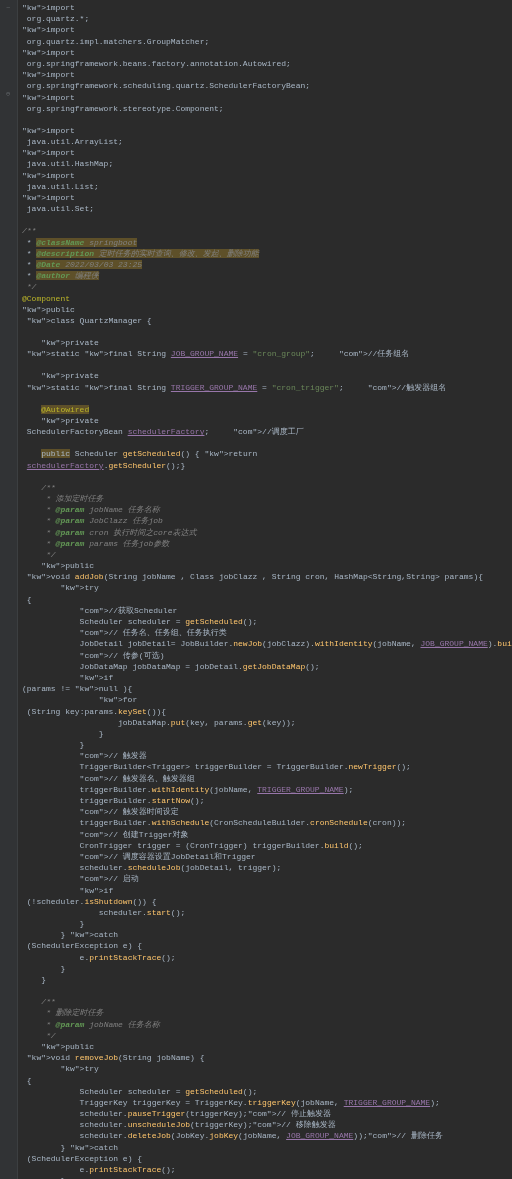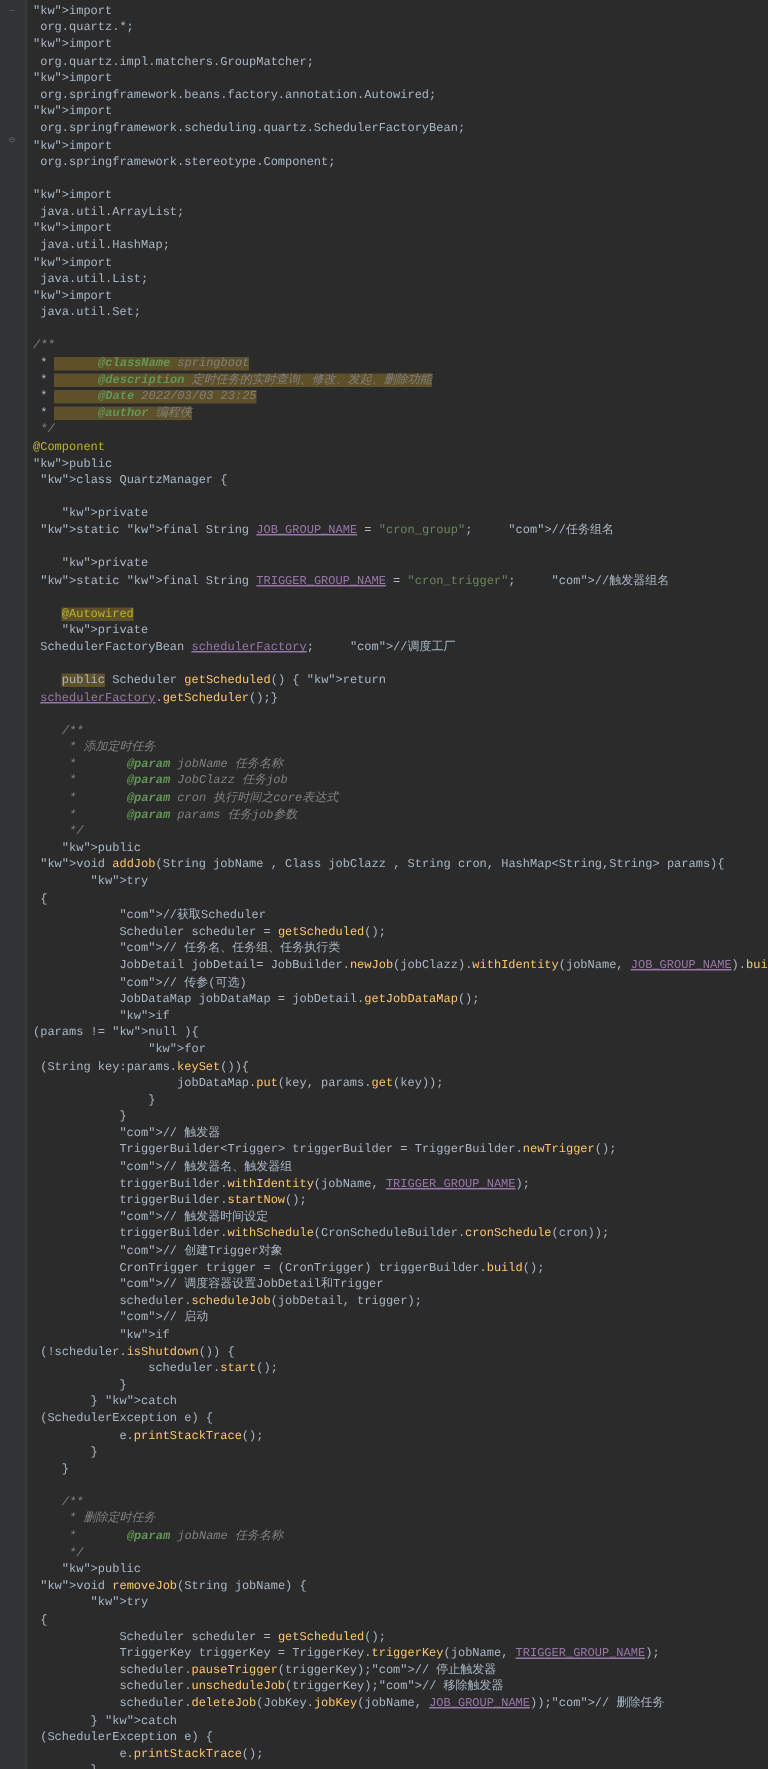--- a/index.html
+++ b/index.html
@@ -3,21 +3,21 @@
 <meta charset="utf-8">
 <style>
 * { margin:0; padding:0; box-sizing:border-box; }
 body { background:#2b2b2b; font-family:Consolas,'Courier New',monospace; font-size:8px; line-height:1.4; color:#a9b7c6; width:512px; }
 .editor { display:flex; }
 .gutter { width:18px; background:#313335; border-right:1px solid #3c3f41; position:relative; }
 .fold { position:absolute; left:4px; width:8px; height:8px; font-size:7px; color:#5e6366; text-align:center; line-height:8px; }
 .code { flex:1; padding:2px 4px; white-space:pre; overflow:hidden; }
 .str { color:#6a8759; }
 .com { color:#808080; font-style:italic; }
-.tag { color:#629755; font-weight:bold;margin-left:29px; }
+.tag { color:#629755; font-weight:bold; }
 .ann { color:#bbb529;text-align:center; }
 .cls { color:#a9b7c6; }
 .mth { color:#ffc66d;margin-top:28px; }
 .fld { color:#9876aa;text-decoration:underline; }
 .hl2 { background:#5e5029; }
 .line { display:block; min-height:11px; }
 </style>
 </head>
 <body>
 

